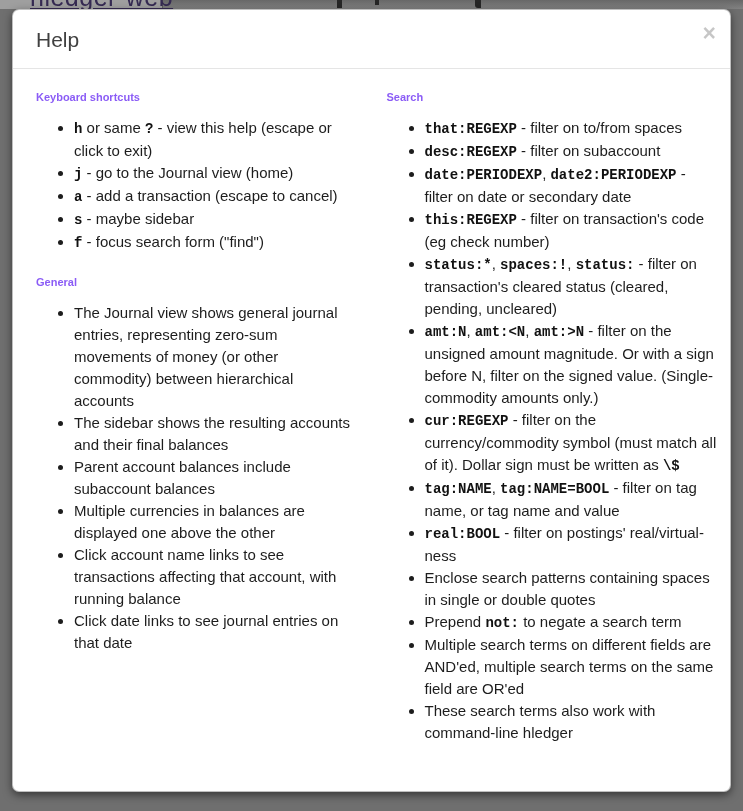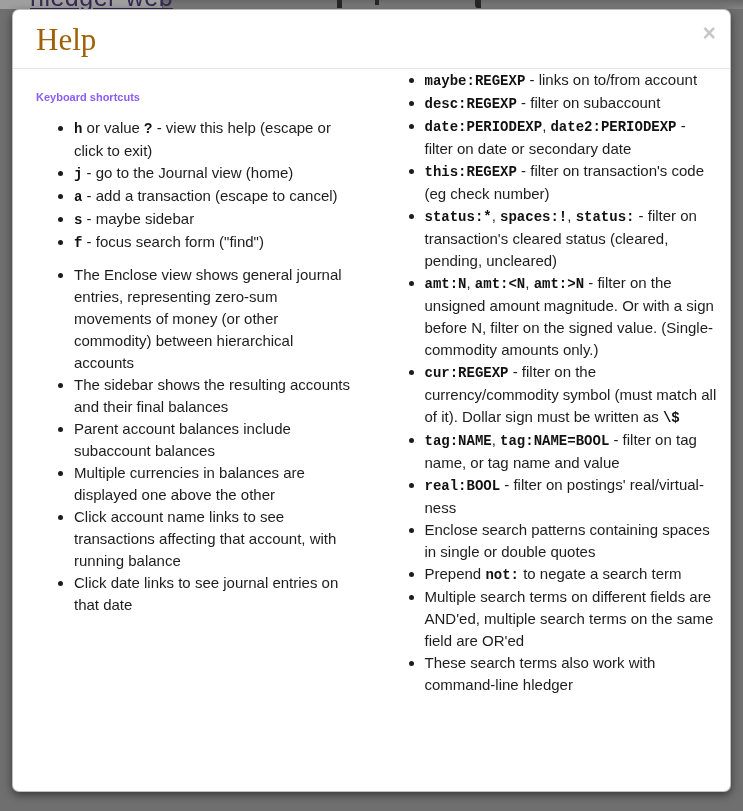--- a/index.html
+++ b/index.html
@@ -66,25 +66,24 @@
     box-sizing: border-box;
     overflow: hidden;
   }
   .modal-header {
     padding: 14px 16px 13px 23px;
     border-bottom: 1px solid #e5e5e5;
     position: relative;
   }
   .modal-title {
     margin: 0;
-    font-size: 31px;
+    font-size: 21px;
     font-weight: 400;
     line-height: 31px;
-    color: #a16207;
-    font-family: Liberation Serif, serif;
+    color: #404040;
   }
   .close-btn {
     position: absolute;
     top: 13px;
     right: 14px;
     background: none;
     border: 0;
     padding: 0;
     font-size: 23px;
     font-weight: 700;
@@ -141,38 +140,40 @@
 
 <div class="modal">
   <div class="modal-header">
     <button class="close-btn">×</button>
     <h3 class="modal-title">Help</h3>
   </div>
   <div class="modal-body">
       <div class="col left">
         <h4 class="col-heading">Keyboard shortcuts</h4>
         <ul class="help-list">
-          <li><code>h</code><span> or value </span><code>?</code><span> - view this help (escape or click to exit)</span></li>
+          <li><code>h</code><span> or same </span><code>?</code><span> - view this help (escape or click to exit)</span></li>
           <li><code>j</code><span> - go to the Journal view (home)</span></li>
           <li><code>a</code><span> - add a transaction (escape to cancel)</span></li>
           <li><code>s</code><span> - maybe sidebar</span></li>
           <li><code>f</code><span> - focus search form ("find")</span></li>
         </ul>
+        <h4 class="col-heading">General</h4>
         <ul class="help-list">
-          <li><span>The Enclose view shows general journal entries, representing zero-sum movements of money (or other commodity) between hierarchical accounts</span></li>
+          <li><span>The Journal view shows general journal entries, representing zero-sum movements of money (or other commodity) between hierarchical accounts</span></li>
           <li><span>The sidebar shows the resulting accounts and their final balances</span></li>
           <li><span>Parent account balances include subaccount balances</span></li>
           <li><span>Multiple currencies in balances are displayed one above the other</span></li>
           <li><span>Click account name links to see transactions affecting that account, with running balance</span></li>
           <li><span>Click date links to see journal entries on that date</span></li>
         </ul>
       </div>
       <div class="col right">
+        <h4 class="col-heading">Search</h4>
         <ul class="help-list">
-          <li><code>maybe:REGEXP</code><span> - links on to/from account</span></li>
+          <li><code>that:REGEXP</code><span> - filter on to/from spaces</span></li>
           <li><code>desc:REGEXP</code><span> - filter on subaccount</span></li>
           <li><code>date:PERIODEXP</code><span>, </span><code>date2:PERIODEXP</code><span> - filter on date or secondary date</span></li>
           <li><code>this:REGEXP</code><span> - filter on transaction's code (eg check number)</span></li>
           <li><code>status:*</code><span>, </span><code>spaces:!</code><span>, </span><code>status:</code><span> - filter on transaction's cleared status (cleared, pending, uncleared)</span></li>
           <li><code>amt:N</code><span>, </span><code>amt:&lt;N</code><span>, </span><code>amt:&gt;N</code><span> - filter on the unsigned amount magnitude. Or with a sign before N, filter on the signed value. (Single-commodity amounts only.)</span></li>
           <li><code>cur:REGEXP</code><span> - filter on the currency/commodity symbol (must match all of it). Dollar sign must be written as </span><code>\$</code></li>
           <li><code>tag:NAME</code><span>, </span><code>tag:NAME=BOOL</code><span> - filter on tag name, or tag name and value</span></li>
           <li><code>real:BOOL</code><span> - filter on postings' real/virtual-ness</span></li>
           <li><span>Enclose search patterns containing spaces in single or double quotes</span></li>
           <li><span>Prepend </span><code>not:</code><span> to negate a search term</span></li>

